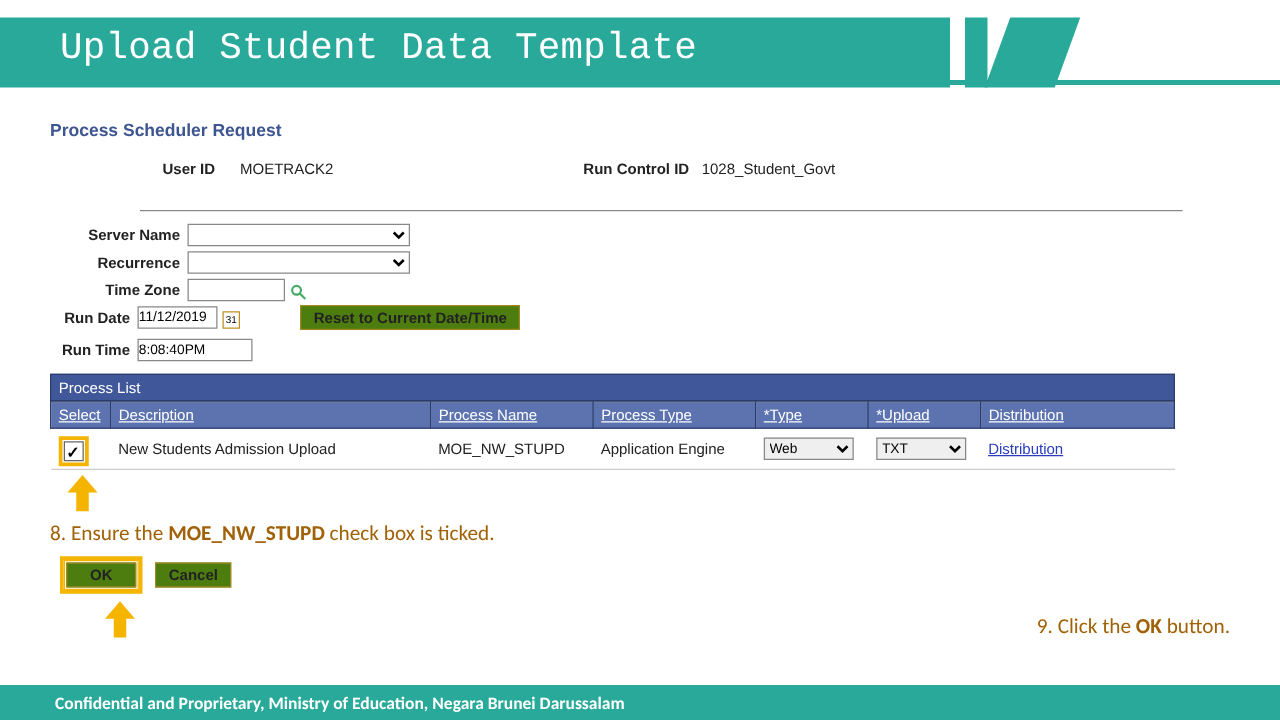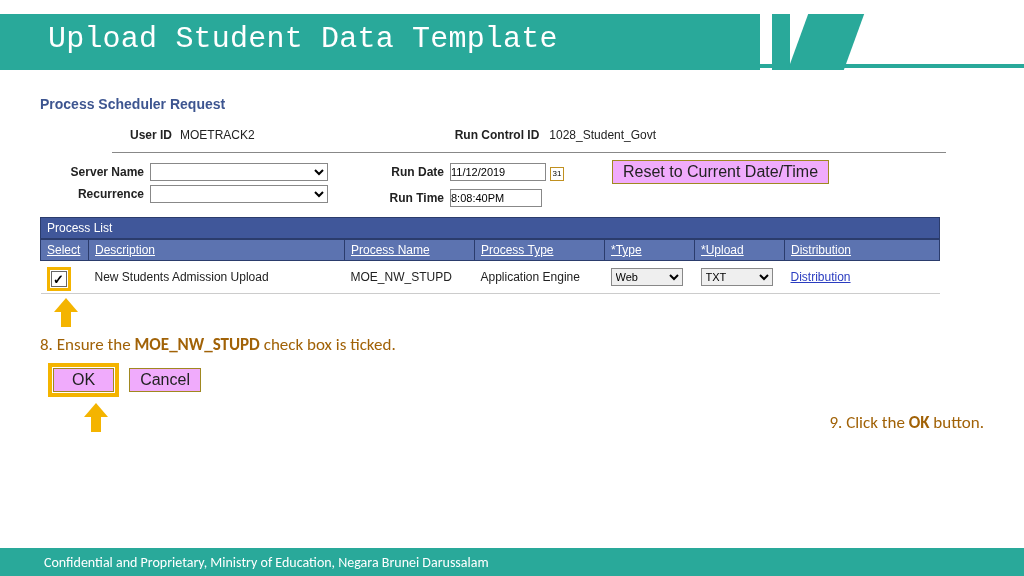--- a/index.html
+++ b/index.html
@@ -30,36 +30,37 @@
     position:absolute; left:48px; top:8px;
     color:#fff; font-size:30px; font-weight:400; letter-spacing:0.2px;
     font-family: Liberation Mono, monospace;
   }
   
   .content { padding: 18px 40px 0 40px; font-size:12px; color:#000; }
   .ps-title { color:#3d5590; font-weight:bold; font-size:14px; margin: 8px 0 16px 0; }
   .row { display:flex; align-items:center; margin-bottom:4px; }
   .lbl { text-align:right; font-weight:bold; color:#222; font-size:12px; }
   .val { color:#222; font-size:12px; }
-  .topline { display:flex; gap:200px; margin-left:72px; padding-bottom:6px; border-bottom:1px solid #888; width:834px;}
-  .form-area { display:flex; margin-top:8px;}
+  .topline { display:flex; gap:200px; margin-left:72px; padding-bottom:22px; border-bottom:1px solid #888; width:834px;}
+  .form-area { display:flex; margin-top:8px;flex-direction:column;}
   .col-left { width:340px;}
   .col-right { width:560px; display:flex; flex-direction:column; gap:4px;}
   .frow { display:flex; align-items:center; height:22px; }
   .frow .lbl { width:110px; padding-right:6px;}
   select.plain, input.plain {
     font-size:11px; height:18px; border:1px solid #888; background:#fff;
   }
   select.plain { width:178px;}
   .lookup-icon { width:14px; height:14px; display:inline-block; margin-left:4px; position:relative; top:2px;}
   .lookup-icon svg { width:14px; height:14px; }
   .date-icon { width:14px; height:14px; display:inline-block; border:1px solid #c09020; background:#fff; font-size:8px; line-height:12px; text-align:center; color:#000; margin-left:4px; position:relative; top:2px;}
   .btn-yellow {
-    background:#f0abfc; border:1px solid #a08820; padding:2px 10px; font-size:16px; color:#222;
+    background:#4d7c0f; border:1px solid #a08820; padding:2px 10px; font-size:12px; color:#222;
     cursor:pointer;
+    font-weight:bold;
   }
   .reset-wrap { margin-left:48px;}
   
   .plist-wrap { margin-top:8px; width:900px;}
   .plist-title {
     background:#40579a; color:#fff; font-size:12px; padding:3px 6px; border:1px solid #2b3c6c;
   }
   table.plist { width:100%; border-collapse:collapse; font-size:12px;}
   .plist th {
     background:#5c73b0; color:#fff; text-align:left; font-weight:normal;
@@ -90,20 +91,21 @@
   .ok-highlight {
     display:inline-block; border:3px solid #f4b400; padding:2px;
     box-shadow: inset 0 0 0 1px #f4b400;
   }
   
   .footer {
     position:absolute; left:0; bottom:0; width:100%; height:28px;
     background:#29a99a; color:#fff; font-size:14px;
     display:flex; align-items:center; padding-left:44px;
     font-family: Calibri, "Segoe UI", Arial, sans-serif;
+    font-weight: bold;
   }
   .cb-highlight{
     border:3px solid #f4b400; display:inline-block; padding:1px; position:relative; top:2px;
   }
 </style>
 </head>
 <body>
 
 <div class="header-bar">
   <div class="header-bg"></div>
@@ -112,44 +114,54 @@
   <div class="header-block3"></div>
   <div class="header-title">Upload Student Data Template</div>
 </div>
 
 <div class="content">
   <div class="ps-title">Process Scheduler Request</div>
 
   <div class="topline">
     <div class="row">
       <span class="lbl" style="width:60px;">User ID</span>
-      <span class="val" style="margin-left:8px;">MOETRACK2</span>
+      <span class="val" style="margin-left:20px;">MOETRACK2</span>
     </div>
     <div class="row">
       <span class="lbl">Run Control ID</span>
       <span class="val" style="margin-left:10px;">1028_Student_Govt</span>
     </div>
   </div>
 
   <div class="form-area">
     <div class="col-left">
       <div class="frow">
         <span class="lbl">Server Name</span>
         <select class="plain"><option></option></select>
       </div>
       <div class="frow">
         <span class="lbl">Recurrence</span>
         <select class="plain"><option></option></select>
       </div>
+      <div class="frow">
+        <span class="lbl">Time Zone</span>
+        <input class="plain" style="width: 78px;" value="">
+        <span class="lookup-icon">
+          <svg viewBox="0 0 16 16">
+              <circle cx="6" cy="6" r="4" stroke="#4a6" stroke-width="2" fill="none"></circle>
+              <line x1="9" y1="9" x2="14" y2="14" stroke="#4a6" stroke-width="2"></line>
+            </svg>
+        </span>
+      </div>
     </div>
 
     <div class="col-right">
       <div class="frow">
         <span class="lbl" style="width:70px;">Run Date</span>
-        <input class="plain" style="width: 96px;" value="11/12/2019">
+        <input class="plain" style="width: 64px;" value="11/12/2019">
         <span class="date-icon">31</span>
         <span class="reset-wrap">
           <button class="btn-yellow">Reset to Current Date/Time</button>
         </span>
       </div>
       <div class="frow">
         <span class="lbl" style="width:70px;">Run Time</span>
         <input class="plain" style="width: 92px;" value="8:08:40PM">
       </div>
     </div>

